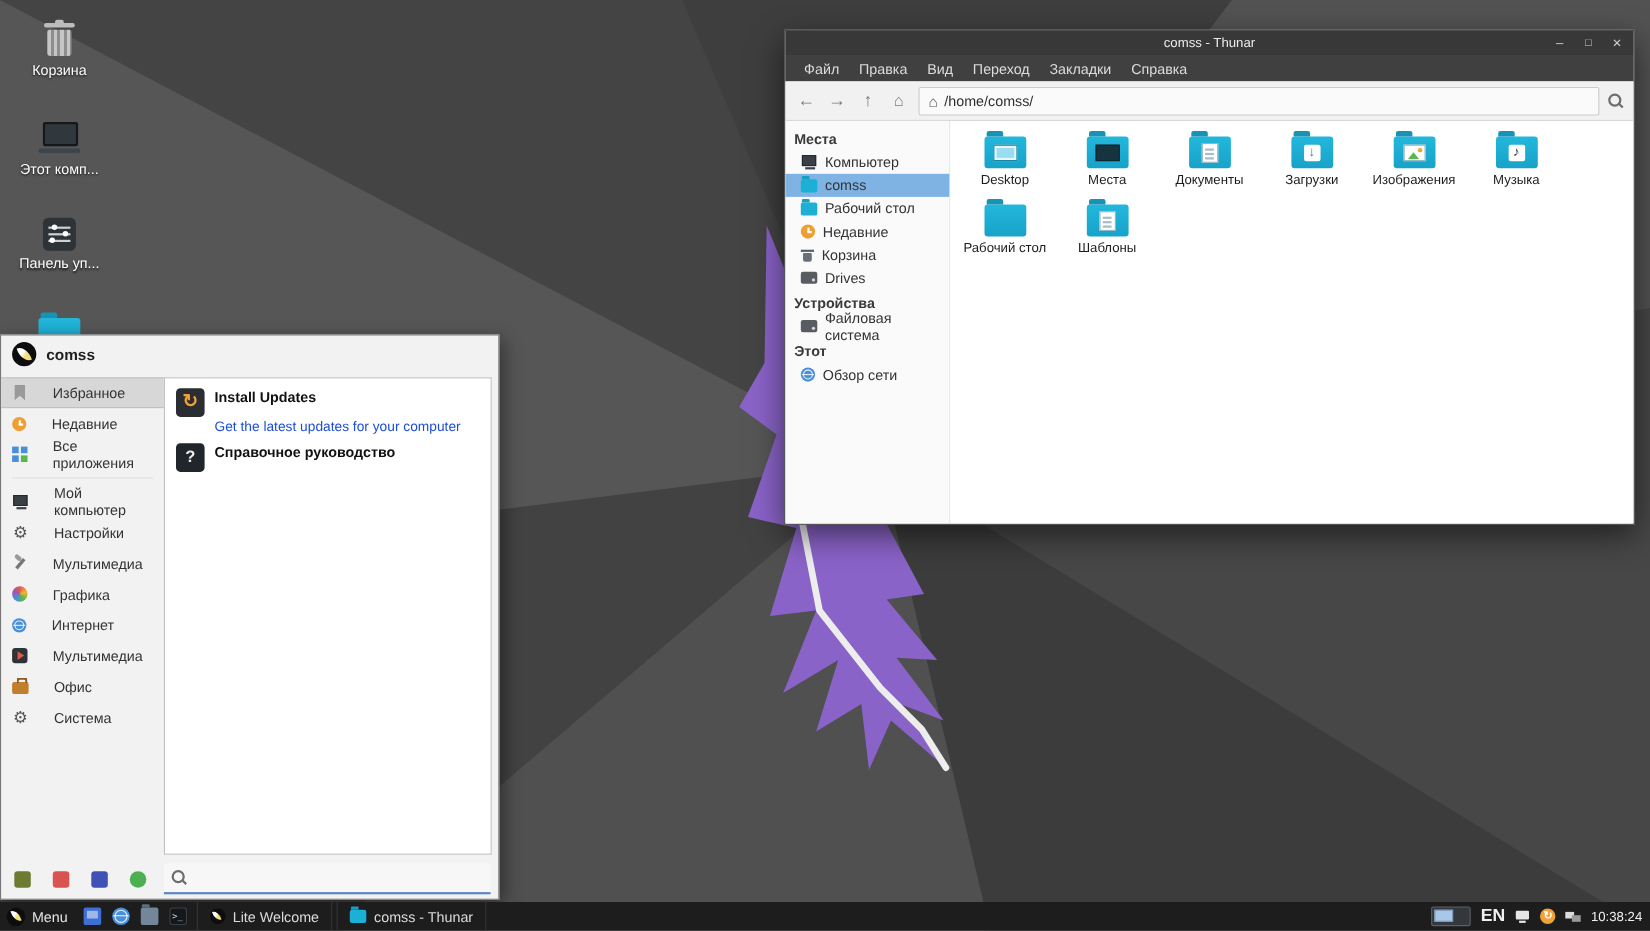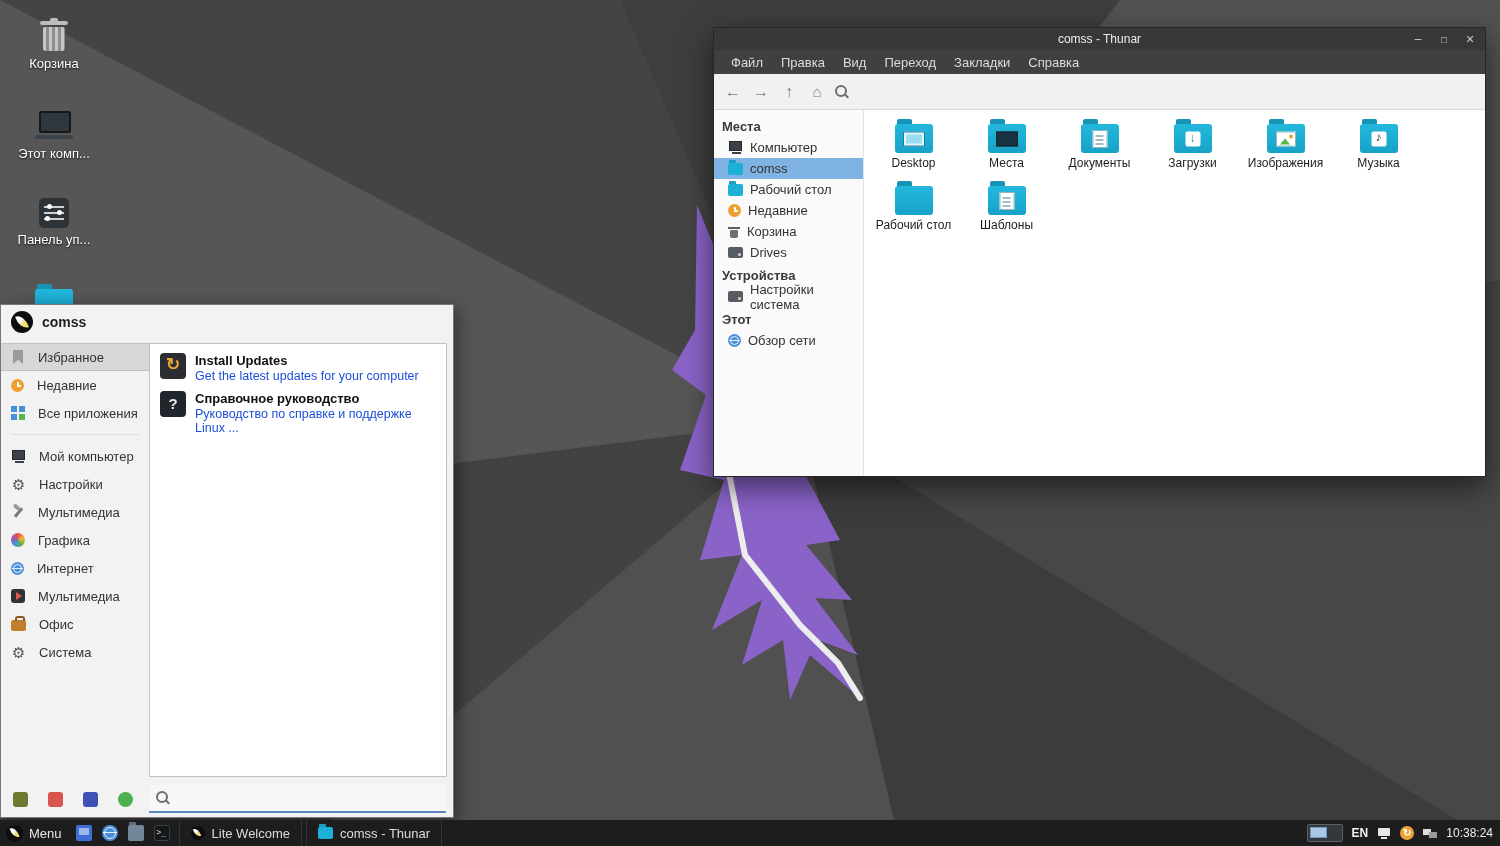--- a/index.html
+++ b/index.html
@@ -89,26 +89,26 @@
   .statusbar{height:21px;flex:none;background:#eeeeee;border-top:1px solid #d6d6d6;display:flex;align-items:center;gap:9px;padding:0 10px;font-size:12px;color:#3c3c3c}
   
   .menu{position:absolute;left:0;top:304px;width:454px;height:514px;background:#f2f2f2;border:1px solid #777;
     box-shadow:3px 5px 16px rgba(0,0,0,.45);display:flex;flex-direction:column;box-sizing:border-box}
   .menu-header{height:34px;flex:none;display:flex;align-items:center;gap:9px;padding:0 10px}
   .logo{width:22px;height:22px;border-radius:50%;background:#0d0d0d;position:relative;flex:none}
   .logo::after{content:'';position:absolute;left:27%;top:17%;width:44%;height:62%;background:linear-gradient(135deg,#fdfdfd 40%,#f1df7a 60%);border-radius:0 100% 0 100%;transform:rotate(-18deg)}
   .menu-user{font-weight:bold;font-size:14px;color:#1f1f1f}
   .menu-body{flex:1;display:flex;min-height:0}
   .menu-cats{width:148px;flex:none;padding-top:4px;font-size:13px;color:#333;box-sizing:border-box}
-  .cat{height:28px;display:flex;align-items:center;gap:13px;padding:0 6px 0 10px;box-sizing:border-box}
+  .cat{height:28px;display:flex;align-items:center;gap:23px;padding:0 6px 0 10px;box-sizing:border-box}
   .cat.selected{background:#d7d7d7;border-top:1px solid #c2c2c2;border-bottom:1px solid #c2c2c2}
   .cat-sep{height:1px;background:#dddddd;margin:7px 10px}
   .menu-results{flex:1;margin:4px 6px 4px 0;background:#fff;border:1px solid #c2c2c2;padding:5px;overflow:hidden}
   .result{display:flex;gap:9px;align-items:flex-start;padding:4px 5px}
-  .result-text{display:flex;flex-direction:column;gap:1px}
+  .result-text{display:flex;flex-direction:column;gap:13px}
   .result-title{font-weight:bold;font-size:13px;color:#111}
   .result-sub{font-size:12.5px;color:#1d4ed8}
   .ri{width:26px;height:26px;border-radius:4px;flex:none;position:relative}
   .ri-updates{background:#2a2e33}
   .ri-updates::after{content:'↻';position:absolute;left:50%;top:50%;transform:translate(-50%,-55%);color:#f0a238;font-size:17px;font-weight:bold}
   .ri-help{background:#20262b}
   .ri-help::after{content:'?';position:absolute;left:50%;top:50%;transform:translate(-50%,-52%);color:#ececec;font-size:15px;font-weight:bold}
   .menu-footer{height:36px;flex:none;display:flex;align-items:center}
   .footer-icons{width:148px;flex:none;display:flex;gap:20px;padding-left:12px;box-sizing:border-box;align-items:center}
   .qi{width:15px;height:15px;border-radius:3px;flex:none}
@@ -142,21 +142,21 @@
   .tb-files{background:#74869a;border-radius:2px}
   .tb-files::before{content:'';position:absolute;top:-3px;left:1px;width:7px;height:3px;background:#5d6e80;border-radius:1px 1px 0 0}
   .tb-term{background:#15181b;border-radius:3px;border:1px solid #3a3f44;box-sizing:border-box}
   .tb-term::after{content:'>_';position:absolute;left:2px;top:2px;font-size:8px;color:#d6d6d6;font-family:"DejaVu Sans Mono",monospace}
   .task{display:flex;align-items:center;gap:7px;height:100%;padding:0 11px;border-left:1px solid #333;border-right:1px solid #333;margin-left:4px}
   .task-label{color:#dcdcdc;white-space:nowrap}
   .logo.xs{width:14px;height:14px}
   .tb-right{margin-left:auto;display:flex;align-items:center;gap:9px;padding-right:7px}
   .workspace{width:36px;height:18px;background:#34383c;border:1px solid #5c6166;border-radius:2px;position:relative;box-sizing:border-box}
   .ws-win{position:absolute;left:2px;top:2px;width:17px;height:11px;background:#a9c7e8;border:1px solid #7799bb;box-sizing:border-box}
-  .lang{font-size:12px;font-weight:bold;color:#efefef}
+  .lang{font-size:16px;font-weight:bold;color:#efefef}
   .tri{width:14px;height:14px;position:relative;flex:none}
   .tri.display::before{content:'';position:absolute;left:1px;top:2px;width:12px;height:8px;background:#e6e6e6;border-radius:1px}
   .tri.display::after{content:'';position:absolute;left:4px;top:11px;width:6px;height:2px;background:#e6e6e6}
   .tri.update{border-radius:50%;background:#f0a238}
   .tri.update::after{content:'↻';position:absolute;left:50%;top:50%;transform:translate(-50%,-56%);font-size:10px;color:#fff;font-weight:bold}
   .tri.net::before{content:'';position:absolute;left:0;top:3px;width:8px;height:6px;background:#dcdcdc}
   .tri.net::after{content:'';position:absolute;right:0;top:6px;width:8px;height:6px;background:#9a9a9a}
   .clock{font-size:12px;color:#efefef}
 </style>
 </head>
@@ -213,20 +213,24 @@
     <span class="mb-item">Вид</span>
     <span class="mb-item">Переход</span>
     <span class="mb-item">Закладки</span>
     <span class="mb-item">Справка</span>
   </div>
   <div class="toolbar">
     <span class="tb-nav nav-back"></span>
     <span class="tb-nav nav-fwd"></span>
     <span class="tb-nav nav-up"></span>
     <span class="tb-nav nav-home"></span>
+    <div class="pathfield">
+      <span class="path-home"></span>
+      <span>/home/comss/</span>
+    </div>
     <span class="i-mag"></span>
   </div>
   <div class="content">
     <div class="sidebar">
       <div class="side-header">Места</div>
       <div class="side-item">
         <span class="mi-computer"></span>
         <span>Компьютер</span>
       </div>
       <div class="side-item selected">
@@ -245,21 +249,21 @@
         <span class="mi-trash"></span>
         <span>Корзина</span>
       </div>
       <div class="side-item">
         <span class="mi-drive"></span>
         <span>Drives</span>
       </div>
       <div class="side-header">Устройства</div>
       <div class="side-item">
         <span class="mi-drive"></span>
-        <span>Настройки система</span>
+        <span>Файловая система</span>
       </div>
       <div class="side-header">Этот</div>
       <div class="side-item">
         <span class="mi-globe"></span>
         <span>Обзор сети</span>
       </div>
     </div>
     <div class="files">
       <div class="file">
         <div class="bfolder">
@@ -369,21 +373,20 @@
         <span class="ri ri-updates"></span>
         <span class="result-text">
           <span class="result-title">Install Updates</span>
           <span class="result-sub">Get the latest updates for your computer</span>
         </span>
       </div>
       <div class="result">
         <span class="ri ri-help"></span>
         <span class="result-text">
           <span class="result-title">Справочное руководство</span>
-          <span class="result-sub">Руководство по справке и поддержке Linux ...</span>
         </span>
       </div>
     </div>
   </div>
   <div class="menu-footer">
     <div class="footer-icons">
       <span class="qi qi1"></span>
       <span class="qi qi2"></span>
       <span class="qi qi3"></span>
       <span class="qi qi4"></span>

